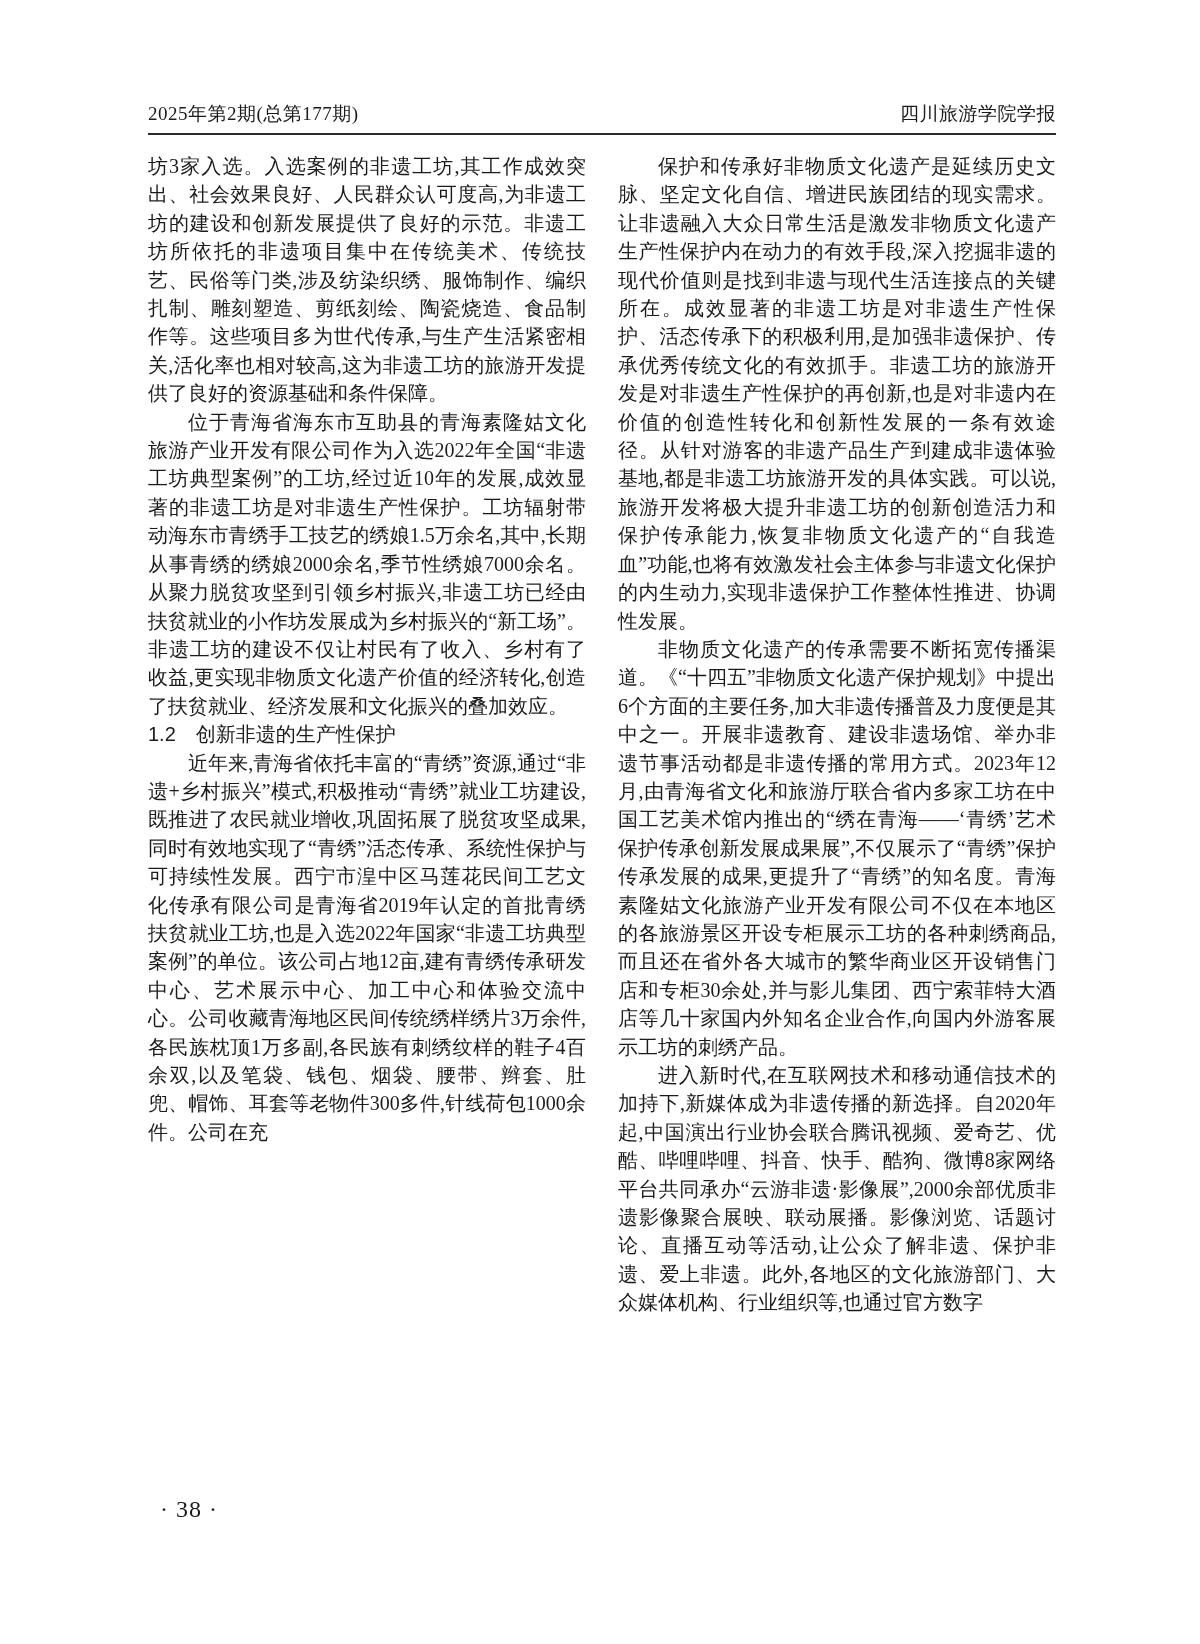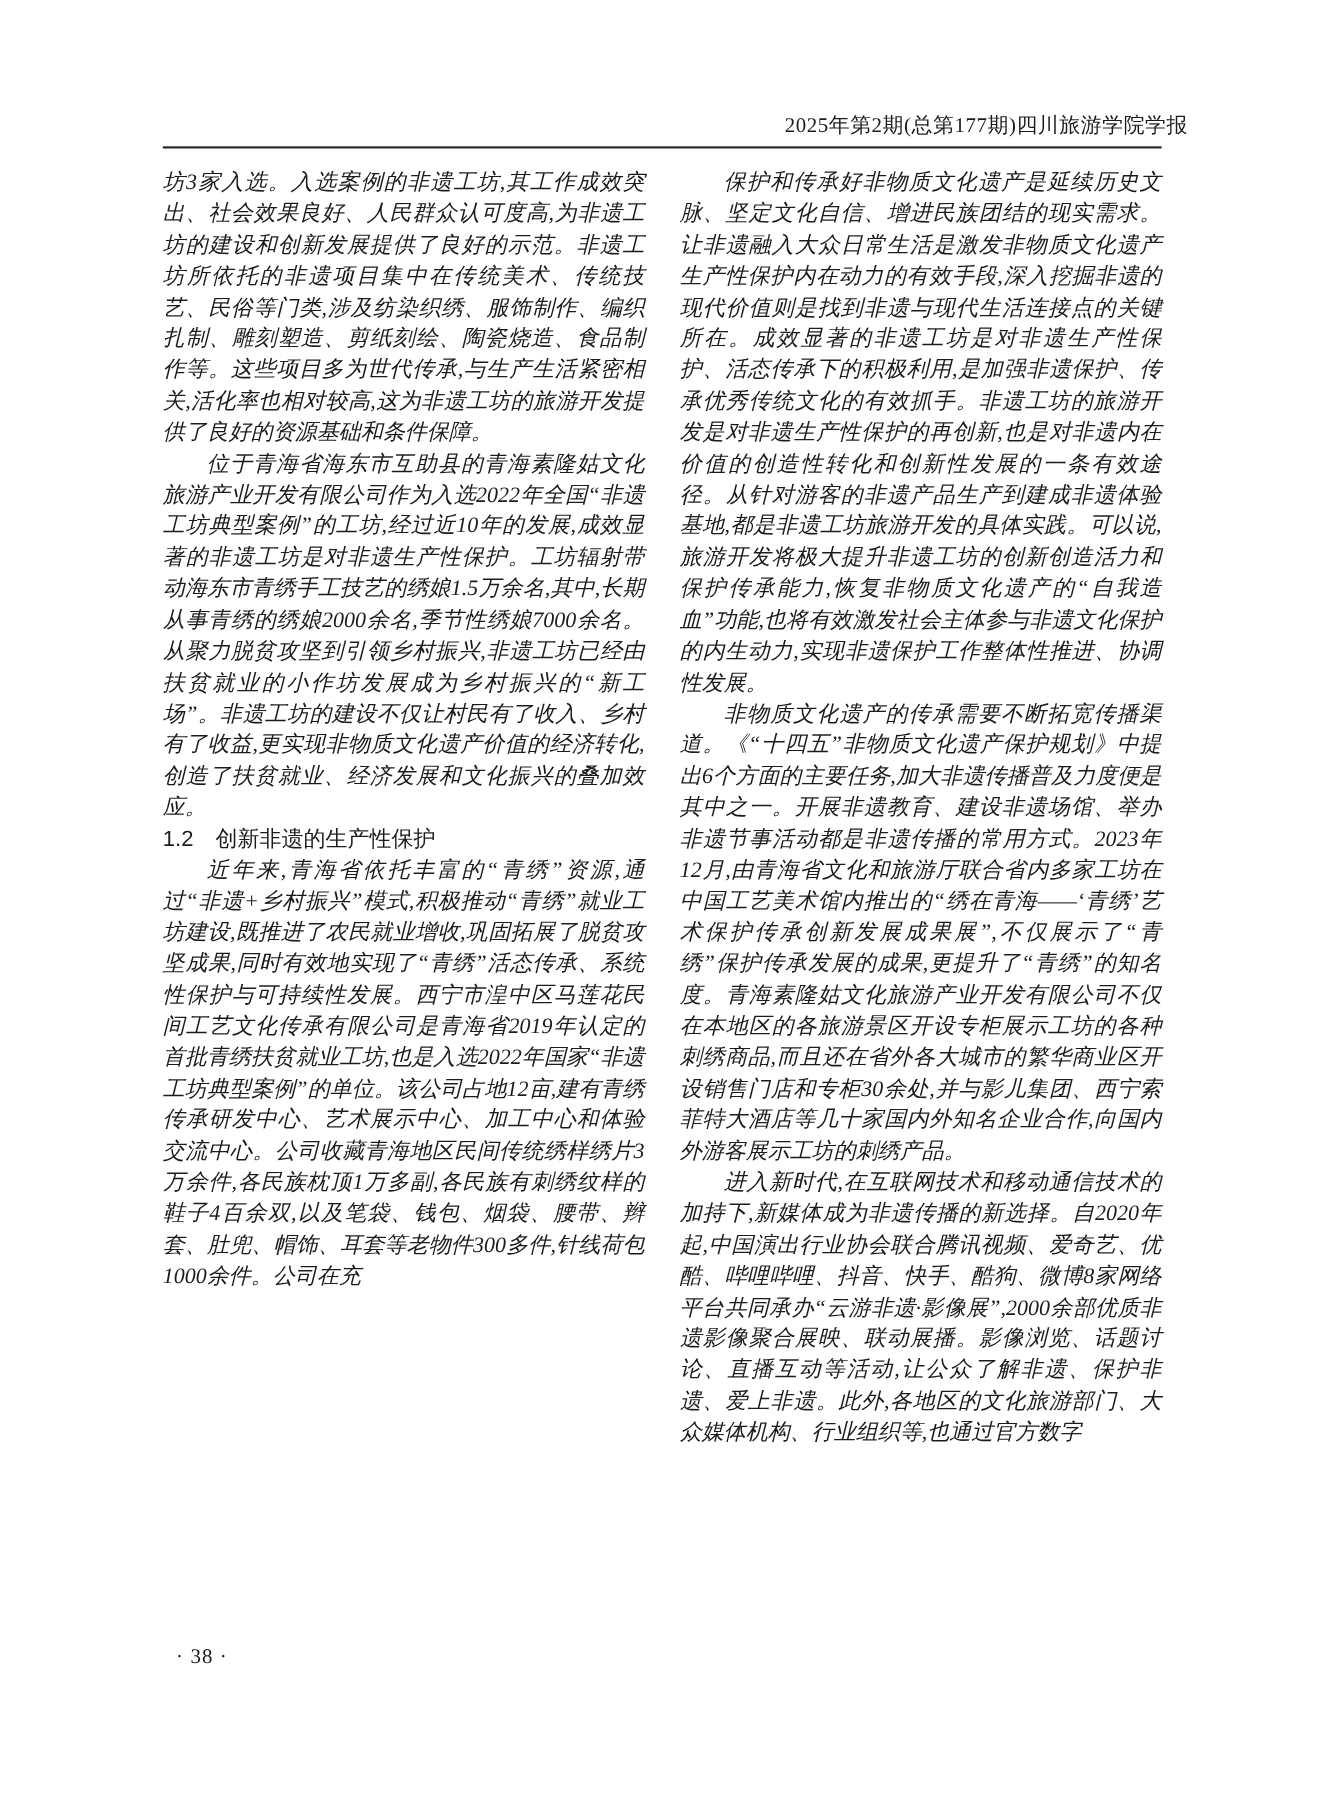--- a/index.html
+++ b/index.html
@@ -13,25 +13,24 @@
     font-family: "Liberation Serif", "DejaVu Serif", serif;
     color: #1b1b1b;
     overflow: hidden;
   }
   .page-header {
     position: absolute;
     top: 101px;
     left: 148px;
     width: 908px;
     display: flex;
-    justify-content: flex-end;
+    justify-content: space-between;
     align-items: baseline;
     font-size: 19px;
     letter-spacing: 0.5px;
-    margin-left: 24px;
   }
   .header-rule {
     position: absolute;
     top: 133px;
     left: 148px;
     width: 908px;
     height: 0;
     border-top: 2px solid #2a2a2a;
   }
   .page-body {
@@ -44,38 +43,37 @@
   }
   .column {
     width: 438px;
     font-size: 20px;
     line-height: 28.4px;
     text-align: justify;
   }
   .column p {
     margin: 0;
     text-indent: 2em;
-    font-style: italic;
   }
   .column p.noindent {
     text-indent: 0;
   }
   .column h3 {
     margin: 0;
     font-size: 20px;
     line-height: 28.4px;
     font-weight: normal;
     font-family: "Liberation Sans", "DejaVu Sans", sans-serif;
     text-indent: 0;
   }
   .page-footer {
     position: absolute;
     top: 1496px;
     left: 160px;
-    font-size: 19px;
+    font-size: 24px;
     letter-spacing: 1px;
   }
 </style>
 </head>
 <body>
 
 <div class="page">
 
   <div class="page-header">
     <span>2025年第2期(总第177期)</span>

